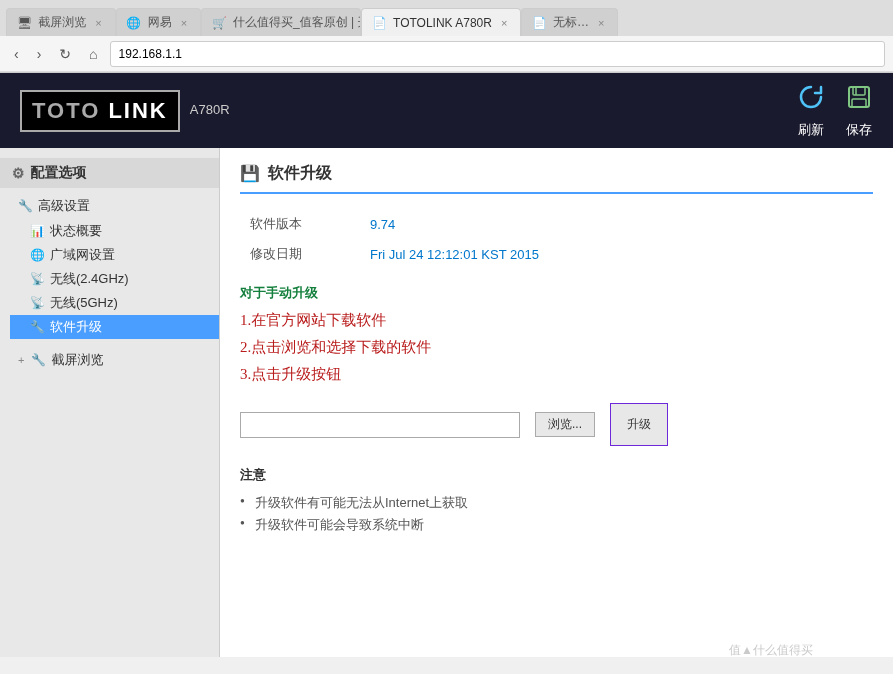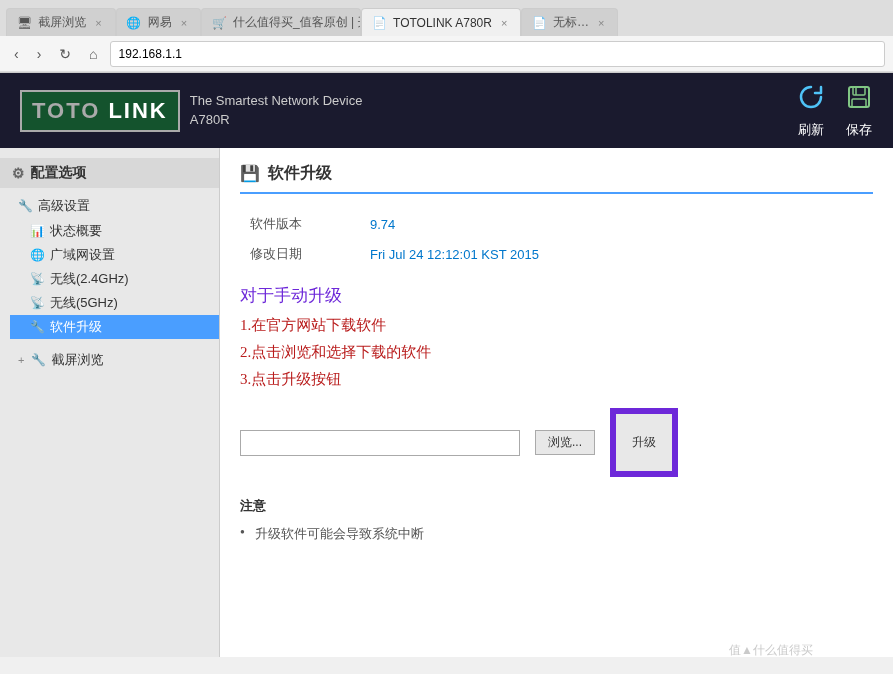--- a/index.html
+++ b/index.html
@@ -14,21 +14,21 @@
     .nav-bar { display: flex; align-items: center; padding: 4px 8px; gap: 6px; background: #f5f5f5; border-bottom: 1px solid #ddd; height: 36px; }
     .nav-btn { background: none; border: 1px solid transparent; padding: 2px 5px; cursor: pointer; border-radius: 3px; font-size: 14px; color: #555; }
     .address-bar { flex: 1; height: 26px; border: 1px solid #ccc; border-radius: 3px; padding: 0 8px; font-size: 12px; background: white; }
 
     
     .router-ui { display: flex; flex-direction: column; height: 584px; background: white; }
 
     
     .router-header { display: flex; align-items: center; justify-content: space-between; background: #1a1a2e; padding: 0 20px; height: 75px; }
     .logo-area { display: flex; align-items: center; gap: 10px; }
-    .logo-box { background: #14532d; border: 2px solid #aaa; padding: 6px 10px; }
+    .logo-box { background: #000000; border: 2px solid #aaa; padding: 6px 10px; }
     .logo-text { color: white; font-size: 22px; font-weight: bold; letter-spacing: 2px; }
     .logo-text span { color: #4a9eff; }
     .header-subtitle { color: #ccc; font-size: 13px; line-height: 1.4; }
     .header-actions { display: flex; gap: 20px; align-items: center; margin-left: 27px; }
     .header-action { display: flex; flex-direction: column; align-items: center; cursor: pointer; color: white; font-size: 13px; gap: 4px; }
     .header-action-icon { font-size: 24px; }
     .refresh-icon { color: #4fc3f7; }
     .save-icon { color: #81c784; }
 
     
@@ -57,27 +57,27 @@
     .section-header-icon { color: #4a9eff; font-size: 16px; }
     .section-header-title { font-size: 16px; font-weight: bold; color: #333; }
 
     .info-table { width: 100%; border-collapse: collapse; margin-bottom: 15px; }
     .info-table td { padding: 6px 10px; font-size: 13px; }
     .info-table td:first-child { color: #555; width: 120px; }
     .info-table td.value { color: #0077cc; }
     .info-table td.value-date { color: #0077cc; }
 
     .manual-upgrade { margin-top: 10px; }
-    .manual-upgrade-title { font-size: 17px; color: #6d28d9; margin-bottom: 5px; }
+    .manual-upgrade-title { font-size: 13px; color: #15803d; margin-bottom: 5px; font-weight: bold; }
     .manual-upgrade-steps { font-size: 15px; color: #b91c1c; margin-bottom: 15px; line-height: 1.8; font-family: Liberation Serif, serif; }
 
     .upgrade-form { display: flex; gap: 15px; align-items: center; margin-bottom: 20px; }
     .file-input-display { border: 1px solid #aaa; padding: 3px 8px; width: 280px; height: 26px; background: white; font-size: 12px; color: #333; }
     .browse-btn { padding: 3px 12px; border: 1px solid #aaa; background: #e8e8e8; cursor: pointer; font-size: 12px; color: #333; }
-    .upgrade-btn { padding: 20px 16px; border: 6px solid #6d28d9; background: #e8e8e8; cursor: pointer; font-size: 12px; color: #333; }
+    .upgrade-btn { padding: 12px 16px; border: 1px solid #6d28d9; background: #e8e8e8; cursor: pointer; font-size: 12px; color: #333; }
 
     .notice-section { margin-top: 10px; }
     .notice-title { font-size: 13px; color: #333; font-weight: bold; margin-bottom: 8px; }
     .notice-list { list-style: none; padding: 0; }
     .notice-list li { font-size: 13px; color: #555; padding: 2px 0; padding-left: 15px; position: relative; }
     .notice-list li::before { content: '●'; position: absolute; left: 0; font-size: 8px; color: #555; top: 4px; }
 
     
     .watermark { position: fixed; bottom: 15px; right: 80px; color: rgba(180,180,180,0.7); font-size: 12px; pointer-events: none; }
   </style>
@@ -124,21 +124,20 @@
 <div class="router-ui">
 
   <div class="router-header">
     <div class="logo-area">
       <div class="logo-box">
         <span class="logo-text">
           <span style="color:#aaa">TOTO</span><span style="color:white"> LINK</span>
         </span>
       </div>
       <div class="header-subtitle">
-        <div>The Smartest Network Device</div>
         <div>A780R</div>
       </div>
     </div>
     <div class="header-actions">
       <div class="header-action">
         <div class="header-action-icon refresh-icon">
           <svg width="28" height="28" viewBox="0 0 28 28" fill="none">
             <path d="M14 4C8.48 4 4 8.48 4 14s4.48 10 10 10 10-4.48 10-10" stroke="#4fc3f7" stroke-width="2.5" fill="none" stroke-linecap="round"></path>
             <polyline points="24,4 24,10 18,10" stroke="#4fc3f7" stroke-width="2.5" fill="none" stroke-linecap="round" stroke-linejoin="round"></polyline>
           </svg>
@@ -231,20 +230,21 @@
 
       <div class="upgrade-form">
         <input type="text" class="file-input-display" value="" placeholder="" style="">
         <button class="browse-btn">浏览...</button>
         <button class="upgrade-btn">升级</button>
       </div>
 
       <div class="notice-section">
         <div class="notice-title">注意</div>
         <ul class="notice-list">
+          <li>升级软件有可能无法从Internet上获取</li>
           <li>升级软件可能会导致系统中断</li>
         </ul>
       </div>
     </div>
   </div>
 </div>
 
 <div class="watermark">值▲什么值得买</div>
 
 </body></html>

